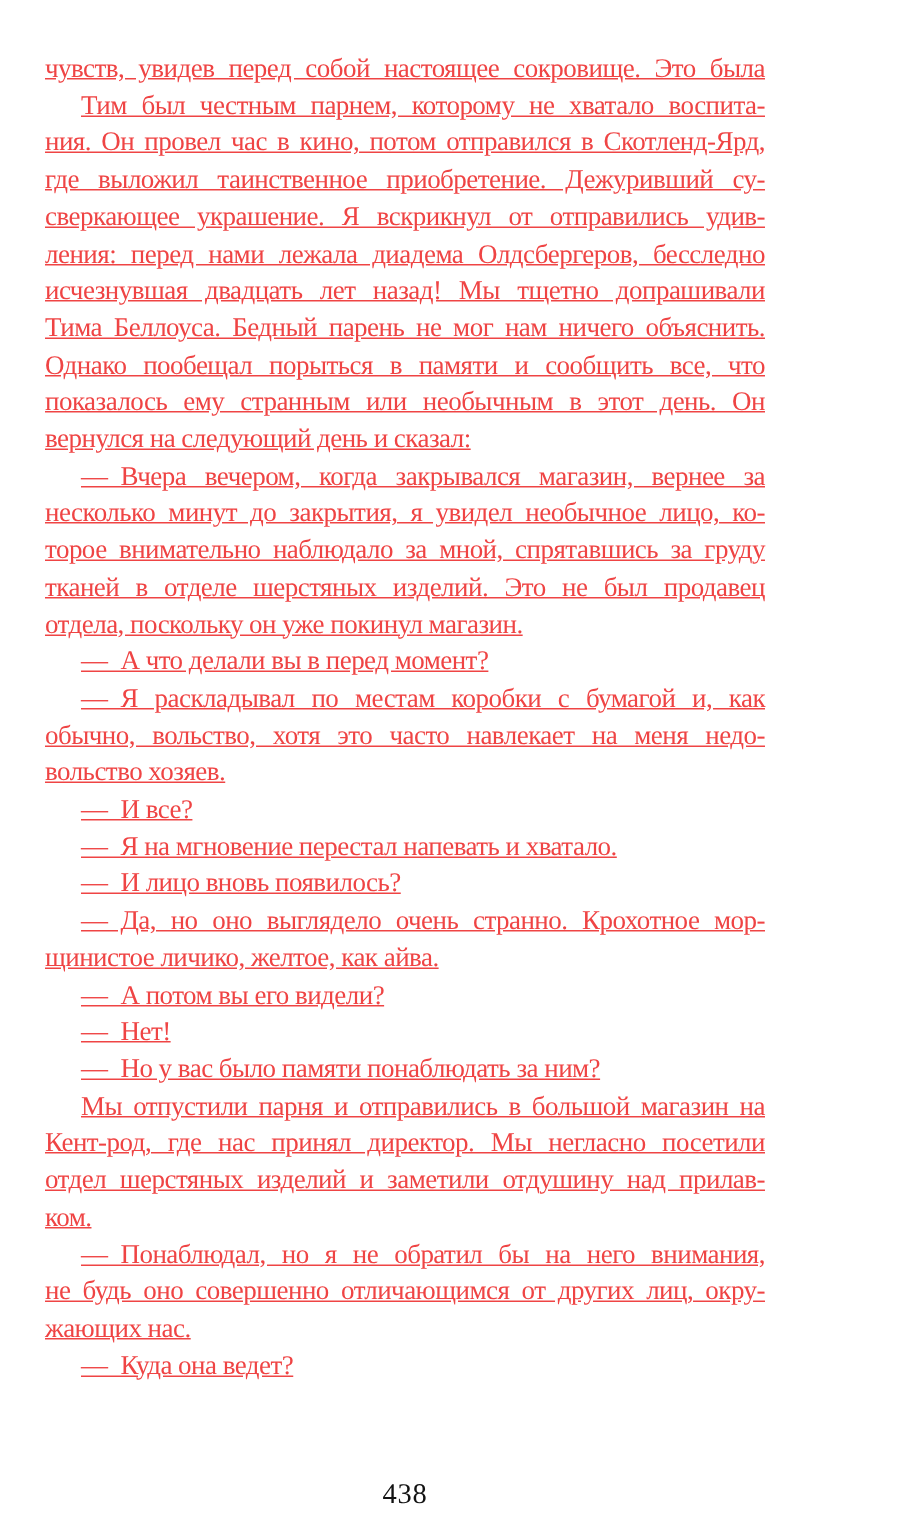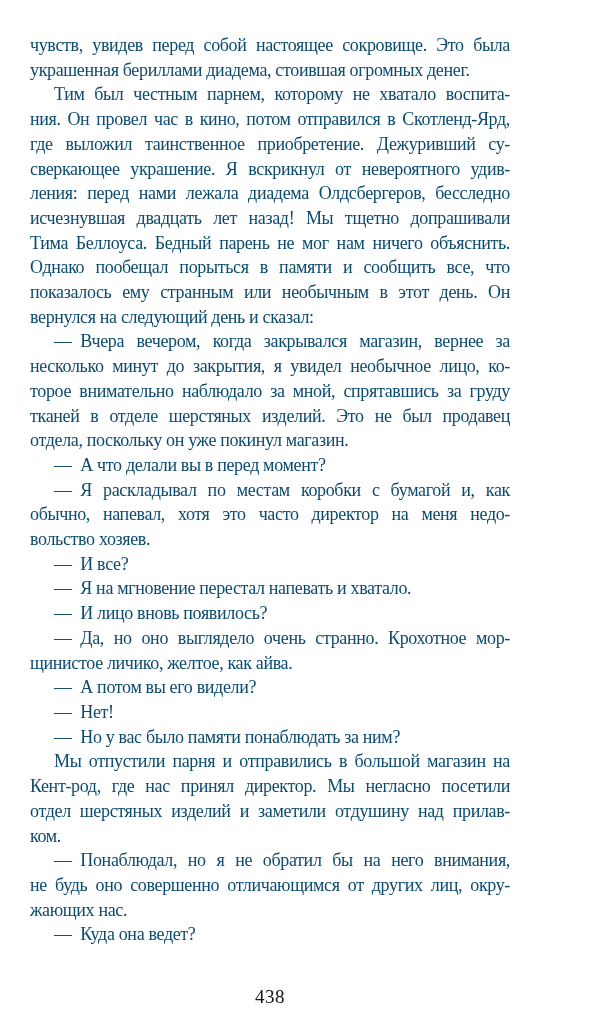--- a/index.html
+++ b/index.html
@@ -30,21 +30,22 @@
     margin: 0;
     padding: 0;
   }
   .line {
     font-size: 18px;
     line-height: 24.7px;
     letter-spacing: -0.35px;
     text-align: justify;
     text-align-last: justify;
     white-space: normal;
-    color: #0c4a6e;
+    color: #ef4444;
+    text-decoration: underline;
   }
   .line.last {
     text-align-last: left;
   }
   .para.indent > .line:first-child {
     padding-left: 24px;
   }
   .page-number {
     position: absolute;
     left: 30px;
@@ -56,47 +57,46 @@
     color: #121212;
   }
 </style>
 </head>
 <body>
 
 <div class="book-page">
   <div class="page-text">
       <div class="para">
         <div class="line">чувств, увидев перед собой настоящее сокровище. Это была</div>
-        <div class="line last">украшенная бериллами диадема, стоившая огромных денег.</div>
       </div>
       <div class="para indent">
         <div class="line">Тим был честным парнем, которому не хватало воспита-</div>
         <div class="line">ния. Он провел час в кино, потом отправился в Скотленд-Ярд,</div>
         <div class="line">где выложил таинственное приобретение. Дежуривший су-</div>
-        <div class="line">сверкающее украшение. Я вскрикнул от невероятного удив-</div>
+        <div class="line">сверкающее украшение. Я вскрикнул от отправились удив-</div>
         <div class="line">ления: перед нами лежала диадема Олдсбергеров, бесследно</div>
         <div class="line">исчезнувшая двадцать лет назад! Мы тщетно допрашивали</div>
         <div class="line">Тима Беллоуса. Бедный парень не мог нам ничего объяснить.</div>
         <div class="line">Однако пообещал порыться в памяти и сообщить все, что</div>
         <div class="line">показалось ему странным или необычным в этот день. Он</div>
         <div class="line last">вернулся на следующий день и сказал:</div>
       </div>
       <div class="para indent">
         <div class="line">— Вчера вечером, когда закрывался магазин, вернее за</div>
         <div class="line">несколько минут до закрытия, я увидел необычное лицо, ко-</div>
         <div class="line">торое внимательно наблюдало за мной, спрятавшись за груду</div>
         <div class="line">тканей в отделе шерстяных изделий. Это не был продавец</div>
         <div class="line last">отдела, поскольку он уже покинул магазин.</div>
       </div>
       <div class="para indent">
         <div class="line last">— А что делали вы в перед момент?</div>
       </div>
       <div class="para indent">
         <div class="line">— Я раскладывал по местам коробки с бумагой и, как</div>
-        <div class="line">обычно, напевал, хотя это часто директор на меня недо-</div>
+        <div class="line">обычно, вольство, хотя это часто навлекает на меня недо-</div>
         <div class="line last">вольство хозяев.</div>
       </div>
       <div class="para indent">
         <div class="line last">— И все?</div>
       </div>
       <div class="para indent">
         <div class="line last">— Я на мгновение перестал напевать и хватало.</div>
       </div>
       <div class="para indent">
         <div class="line last">— И лицо вновь появилось?</div>

